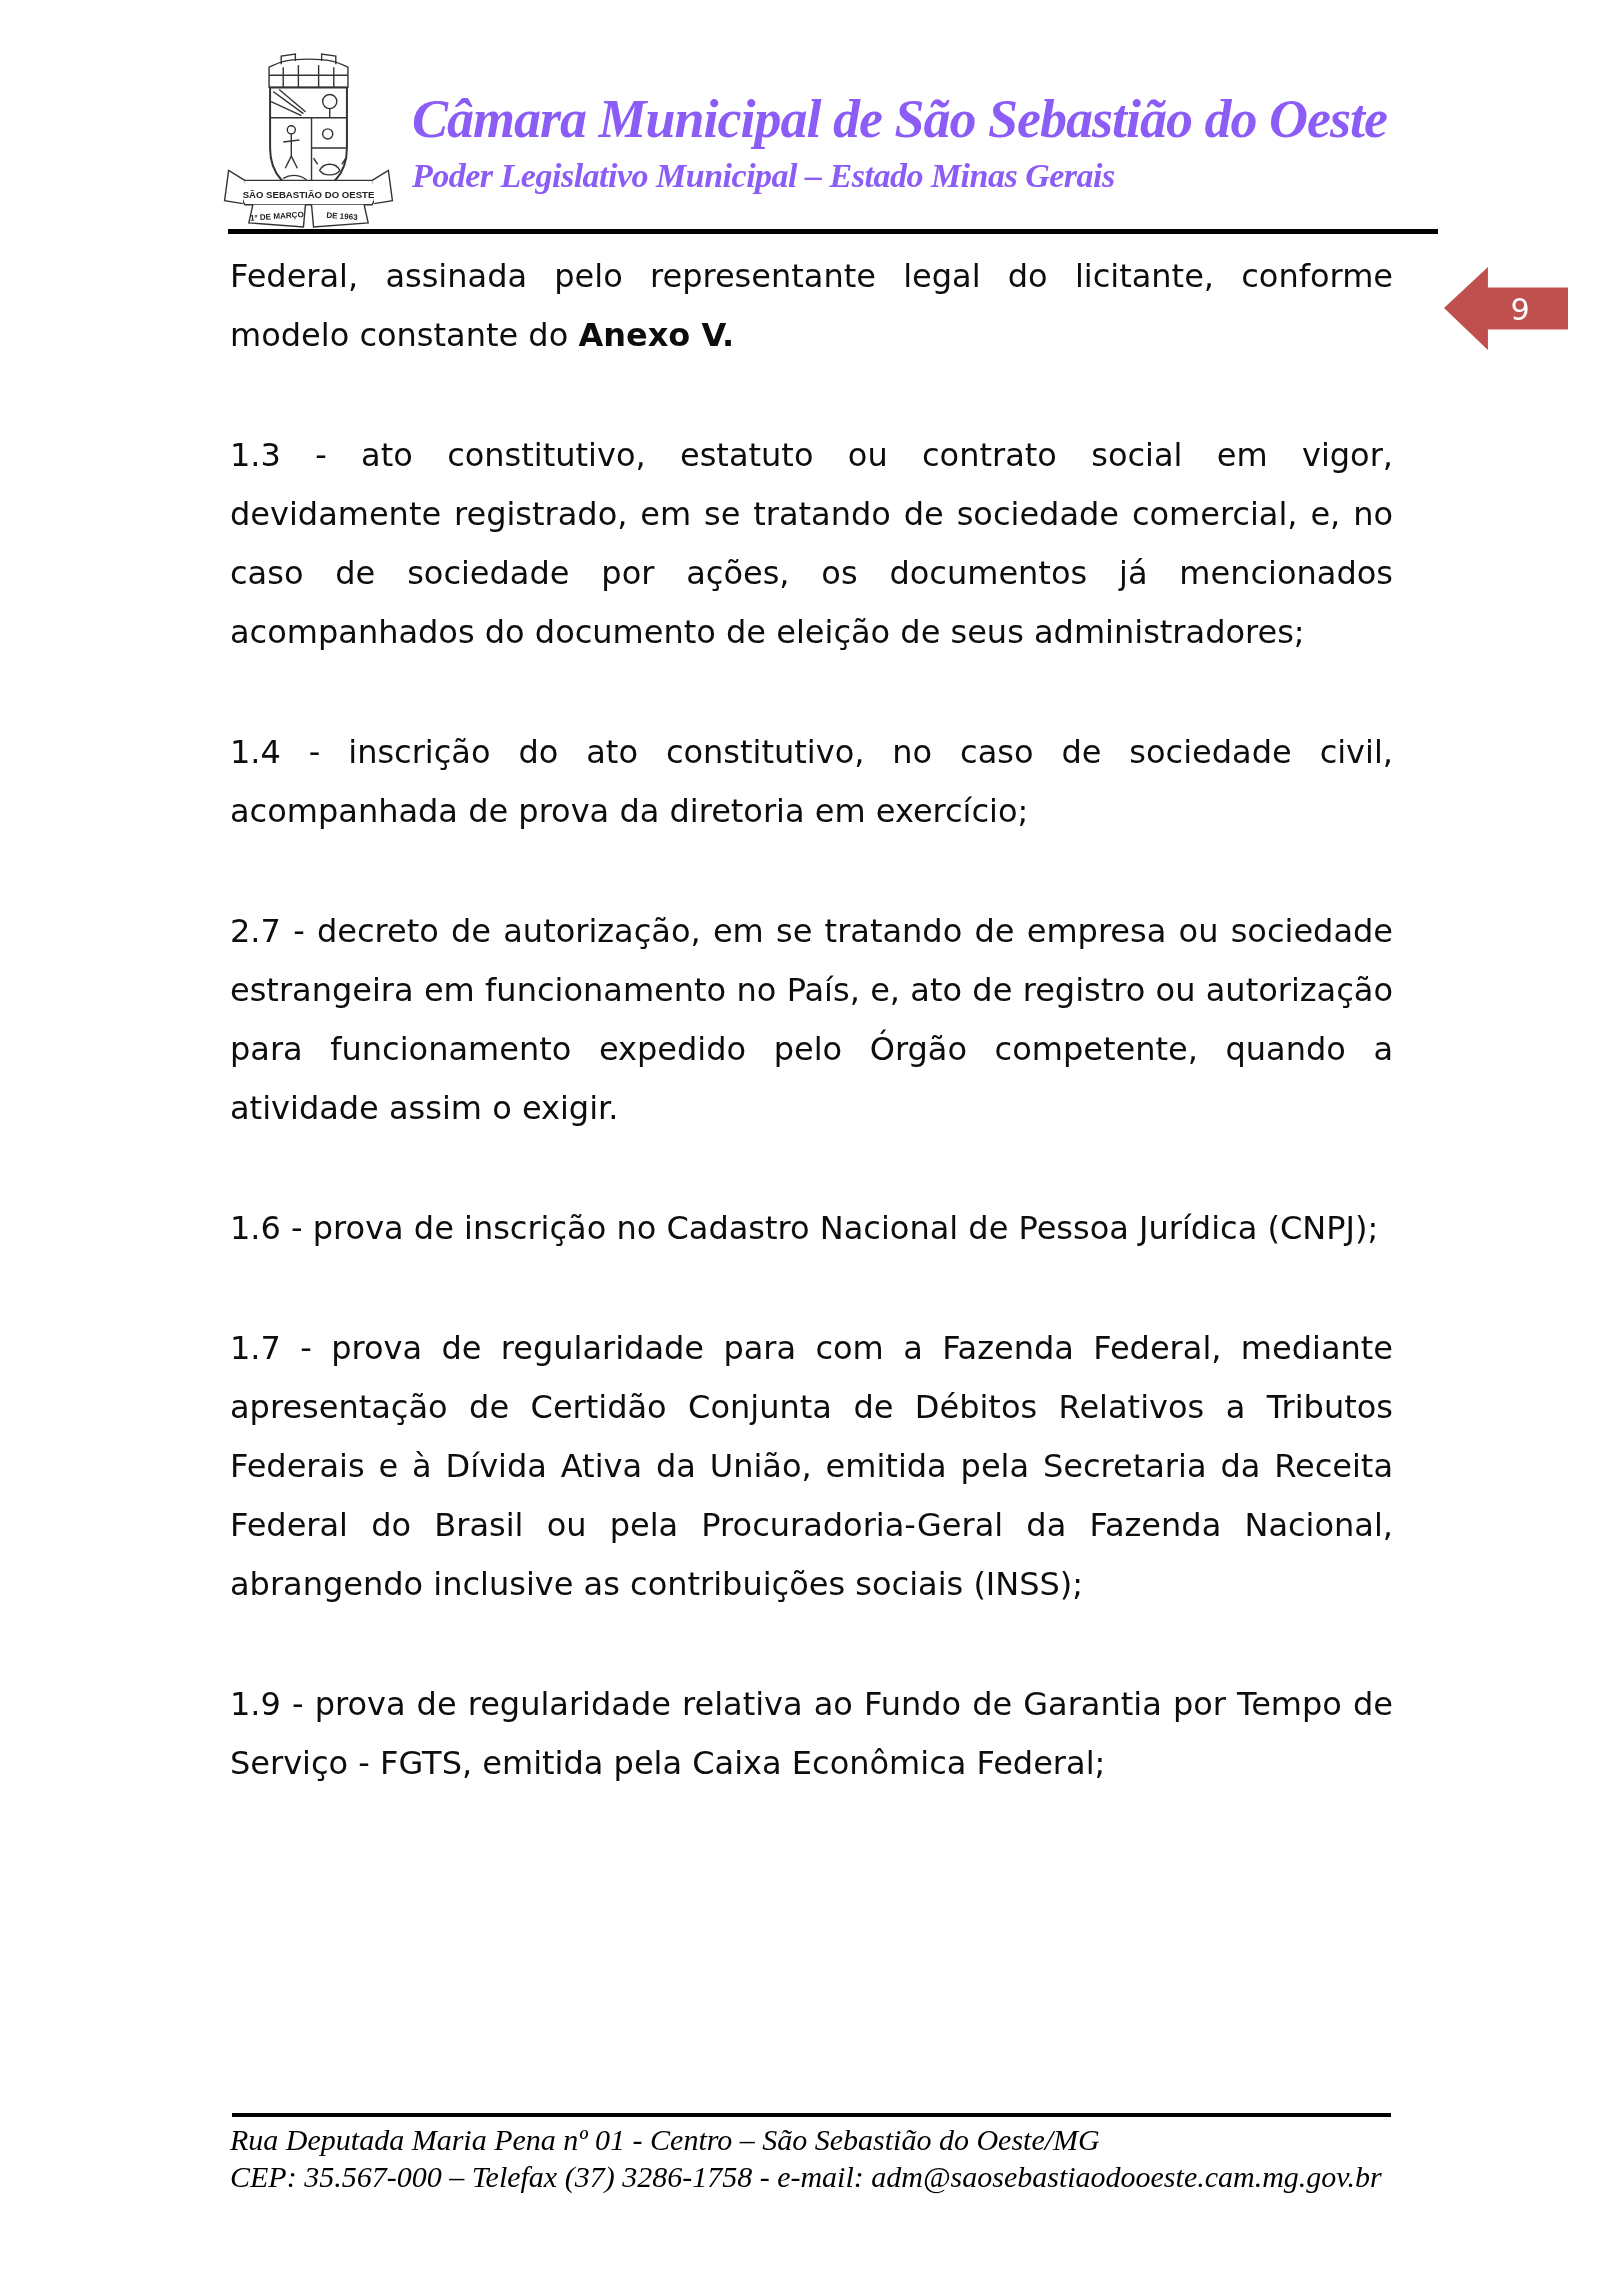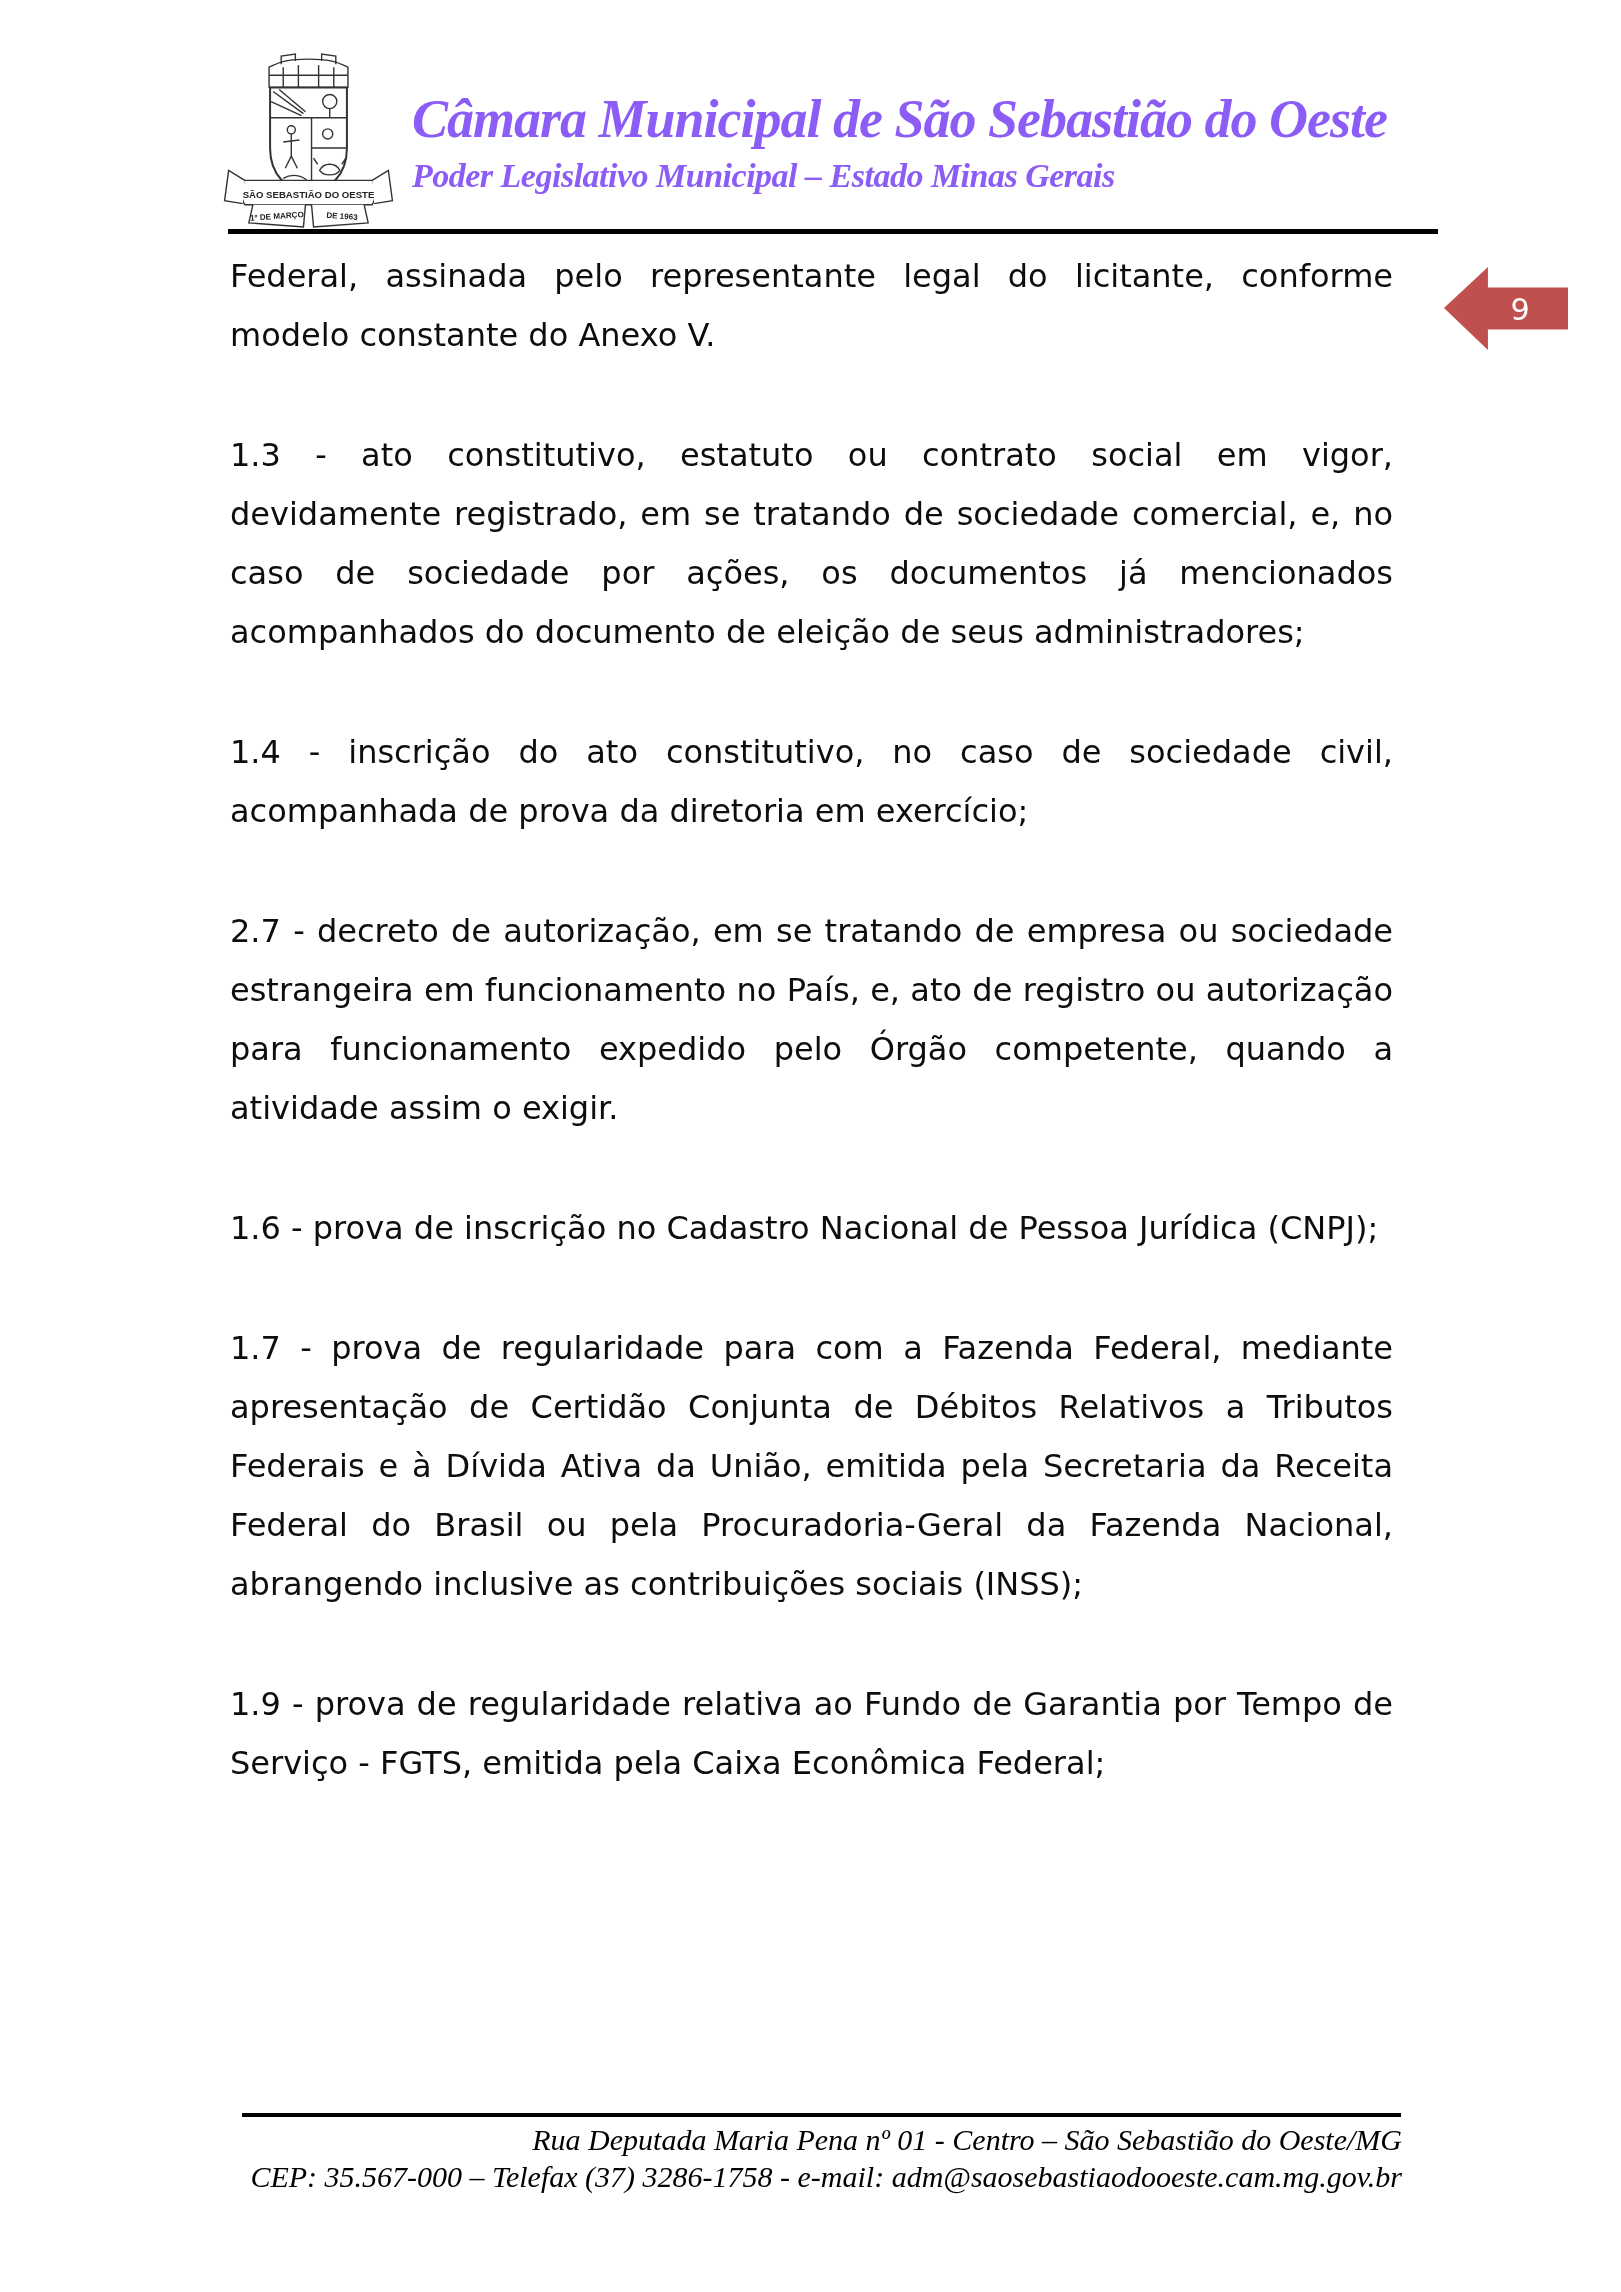--- a/index.html
+++ b/index.html
@@ -24,23 +24,23 @@
   
   .page-badge{position:absolute;left:1444px;top:267px;width:124px;height:83px;}
   
   .body-text{position:absolute;left:230px;top:247px;width:1163px;}
   .body-text p{
     margin:0 0 61px 0;
     font-size:32px;line-height:59px;
     text-align:justify;
     color:#0d0d0d;
   }
-  .body-text p span.b{font-weight:400;}
+  .body-text p span.b{font-weight:700;}
   
-  .footer{position:absolute;left:240px;top:2113px;width:1162px;text-align:right;}
+  .footer{position:absolute;left:230px;top:2113px;width:1162px;text-align:left;}
   .footer-rule{width:1159px;height:3.9px;background:#000;margin:0 0 3.9px 2px;}
   .footer-line{
     font-family:"Liberation Serif", serif;
     font-style:italic;
     font-size:30px;line-height:37px;color:#000;
     white-space:nowrap;
   }
   
   .coa path,.coa line,.coa circle,.coa polyline{vector-effect:non-scaling-stroke;}
   .coa text{font-family:"Liberation Sans", sans-serif;font-weight:700;fill:#222;}

